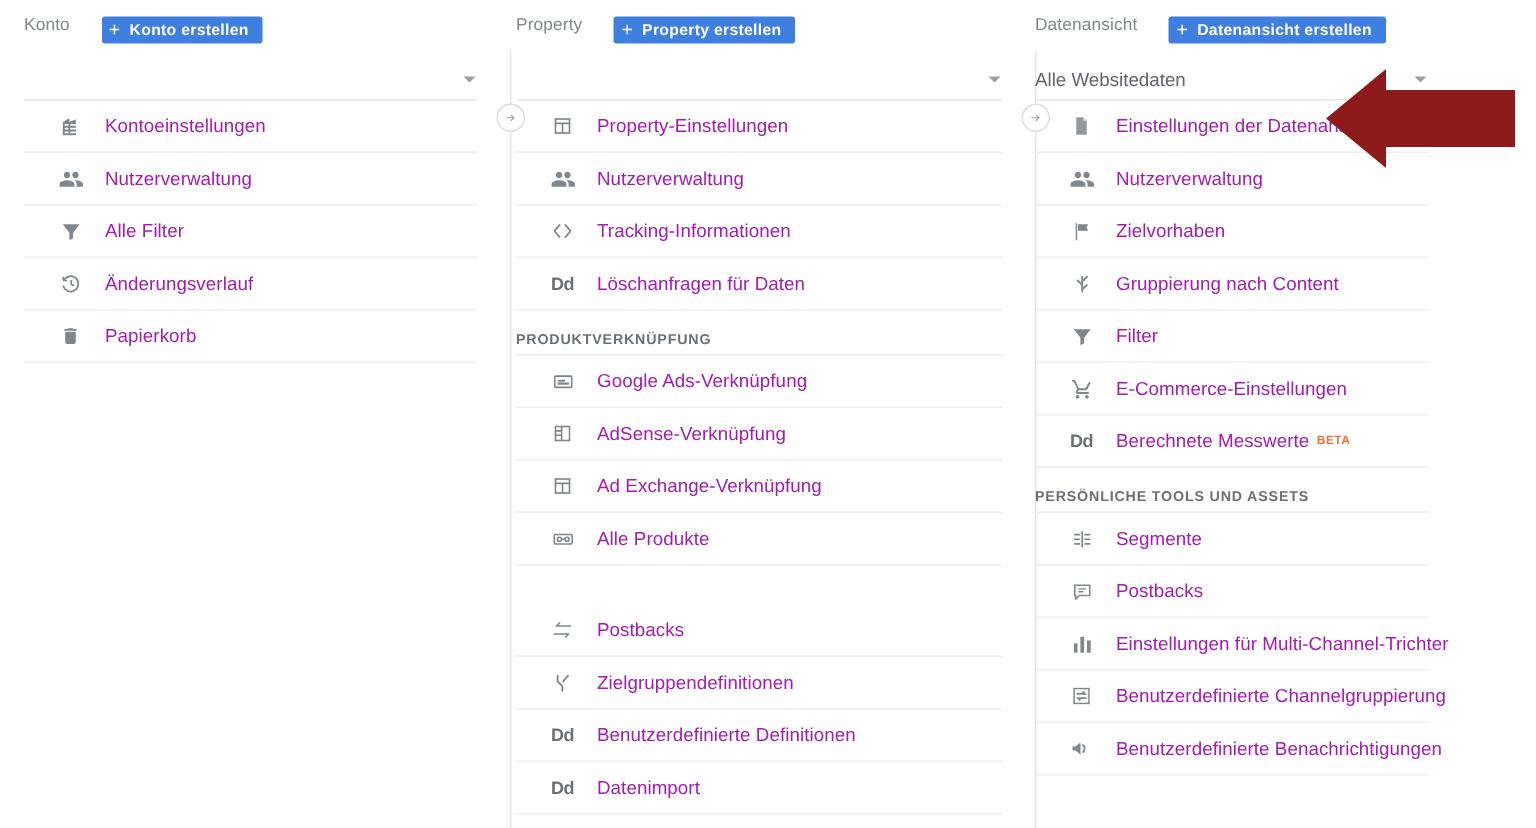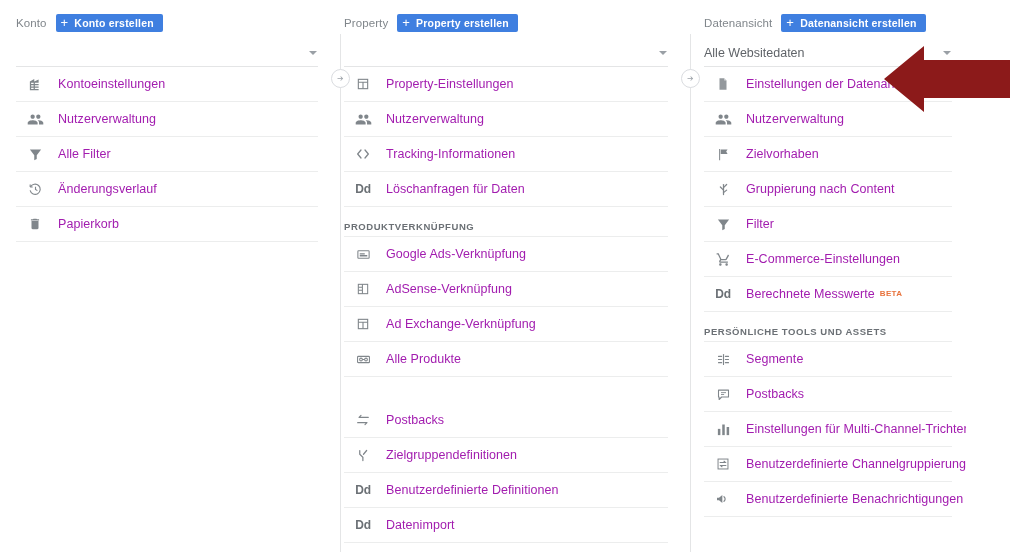--- a/index.html
+++ b/index.html
@@ -25,21 +25,21 @@
 
   
   .col {
     position: relative;
     box-sizing: border-box;
     height: 552px;
     overflow: hidden;
   }
   .col-1 { width: 340px; padding-left: 16px; padding-right: 22px; }
   .col-2 { width: 350px; padding-left: 4px; padding-right: 22px; }
-  .col-3 { width: 276px; padding-left: 14px; padding-right: 14px; }
+  .col-3 { width: 276px; padding-left: 0; padding-right: 14px; }
 
   
   .divider {
     position: absolute;
     top: 34px;
     bottom: 0;
     width: 1px;
     background: #e4e5e6;
   }
   .divider-1 { left: 340px; }
@@ -58,24 +58,25 @@
     justify-content: center;
     z-index: 4;
   }
   .collapse-1 { left: 331px; top: 69px; }
   .collapse-2 { left: 681px; top: 69px; }
   .collapse-btn svg { display: block; }
 
   
   .col-head {
     display: flex;
-    align-items: center;
+    align-items: flex-start;
     height: 34px;
     padding-top: 11px;
     box-sizing: border-box;
+    gap: 12px;
   }
   .col-head-label {
     font-size: 11.5px;
     color: #80868b;
     margin-right: 9px;
     white-space: nowrap;
     letter-spacing: .1px;
   }
   .create-btn {
     display: inline-flex;
@@ -133,21 +134,21 @@
     align-items: center;
     height: 34px;
     border-bottom: 1px solid #eceded;
     cursor: pointer;
     position: relative;
   }
   .menu-item .ico {
     width: 22px;
     min-width: 22px;
     height: 18px;
-    margin-left: 8px;
+    margin-left: 20px;
     margin-right: 12px;
     display: flex;
     align-items: center;
     justify-content: center;
     color: #80868b;
   }
   .menu-item .ico svg { display: block; }
   .menu-item .ico .dd-glyph {
     font-size: 12px;
     font-weight: bold;

